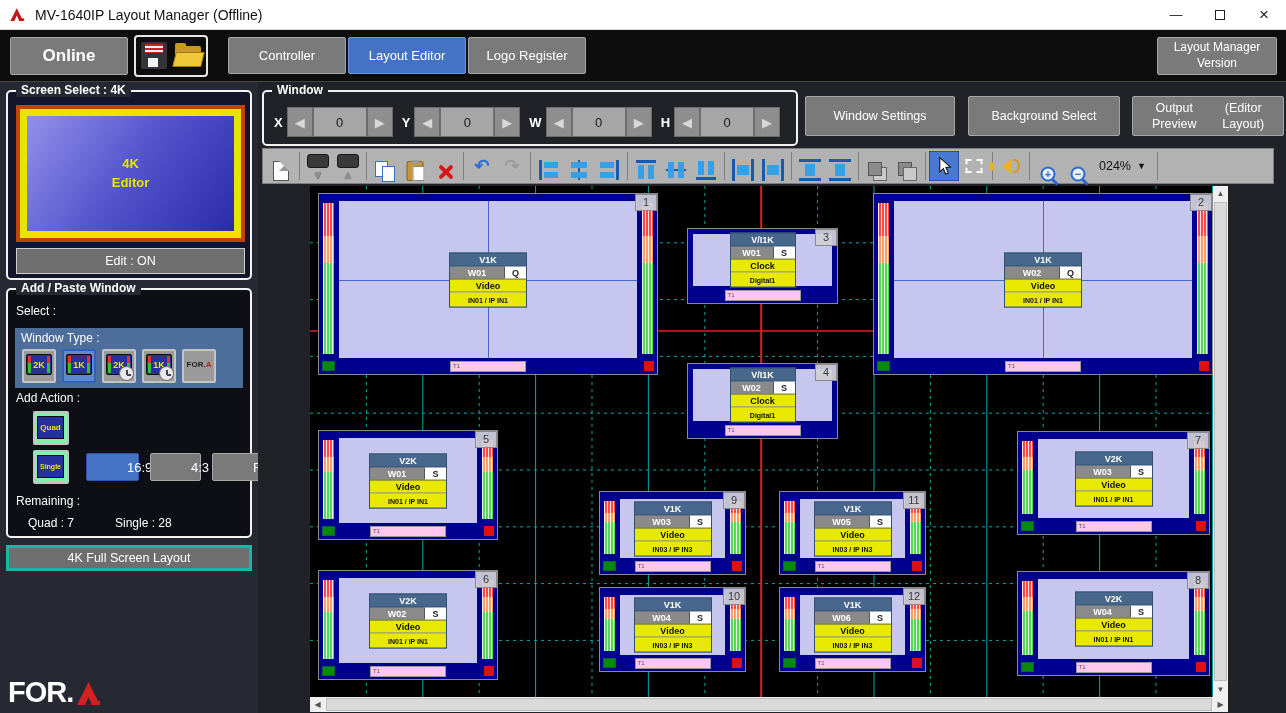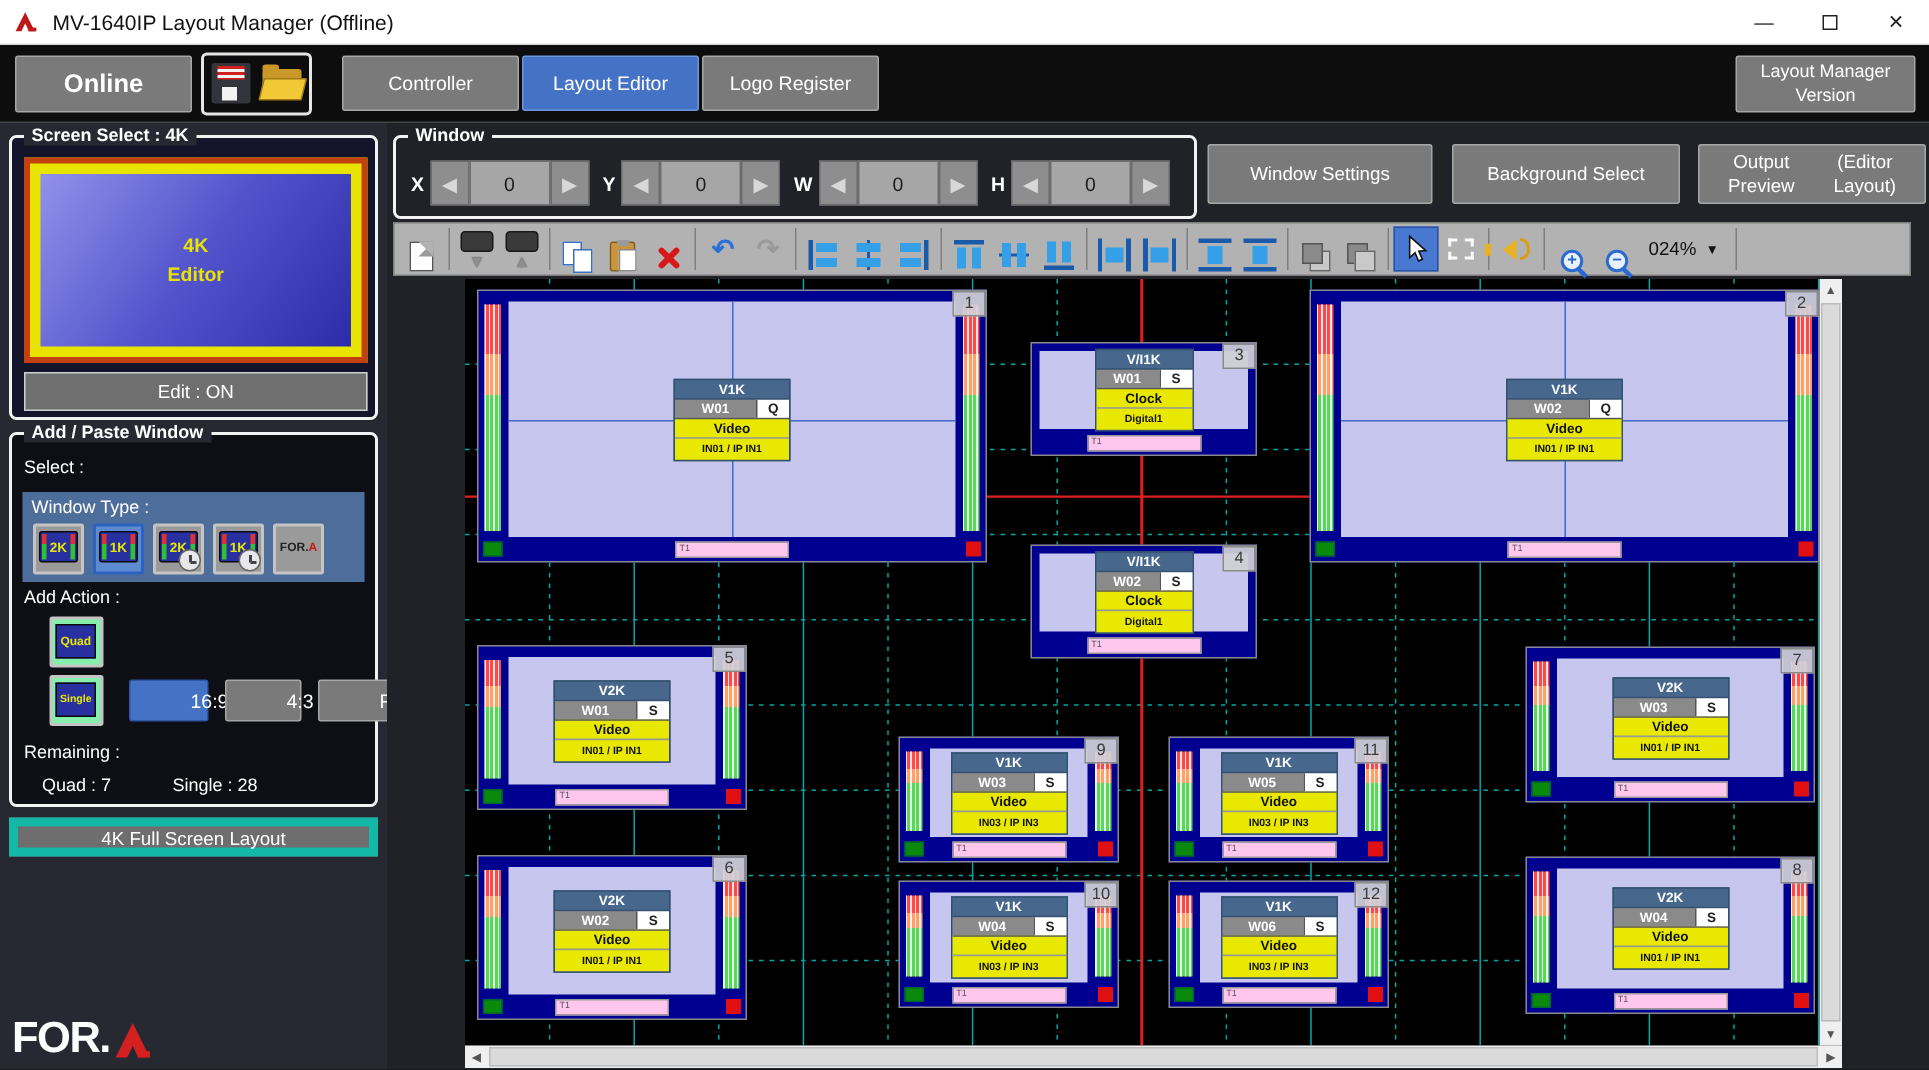--- a/index.html
+++ b/index.html
@@ -94,21 +94,21 @@
   .qs-scr.single{font-size:7px;}
   .asp-btn{height:28px;font-size:13px;margin-left:11px;padding-left:40px;}
   .asp-169{width:53px;background:#4472c4;border-color:#2d55a5;margin-left:17px;}
   .asp-43{width:51px;}
   .asp-free{width:53px;}
   .rem-row{position:absolute;left:0;top:226px;width:100%;color:#fff;font-size:12px;}
   .rem-quad{position:absolute;left:20px;}
   .rem-single{position:absolute;left:107px;}
 
   .fullscreen-btn{position:absolute;left:6px;top:463px;width:246px;height:26px;background:#6e6e6e;
-                  border:6px solid #14b8a6;color:#fff;font-size:12.5px;}
+                  border:3px solid #14b8a6;color:#fff;font-size:12.5px;}
   .fora-logo{position:absolute;left:8px;bottom:6px;display:flex;align-items:flex-end;}
   .fora-logo .txt{color:#fff;font-weight:bold;font-size:29px;letter-spacing:-1px;line-height:1;}
   .fora-logo svg{margin-left:2px;}
 
   
   .grp-window{left:4px;top:8px;width:536px;height:56px;background:#202227;display:flex;
               align-items:center;padding:8px 0 0 10px;}
   .spinner{display:flex;align-items:center;margin-right:9px;}
   .sp-label{color:#fff;font-size:13px;font-weight:bold;margin-right:4px;}
   .sp-btn{width:26px;height:30px;background:#8e8e8e;border:1px solid #6a6a6a;color:#d8d8d8;

